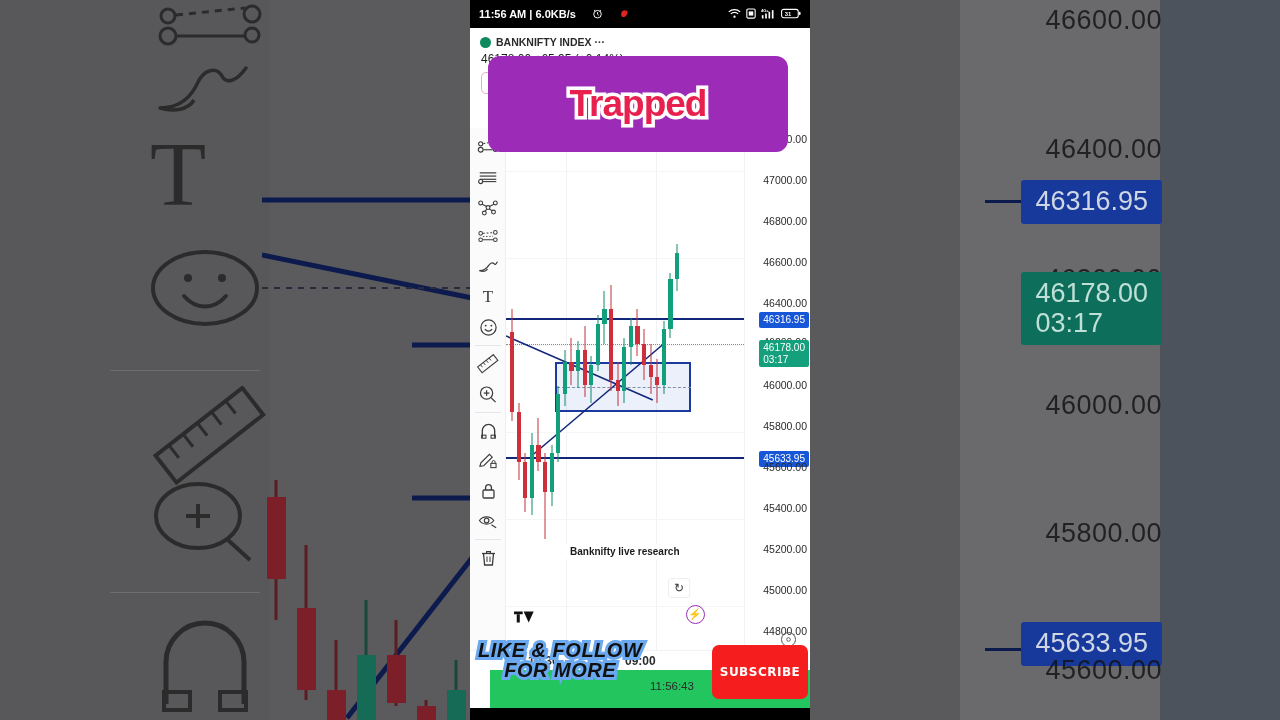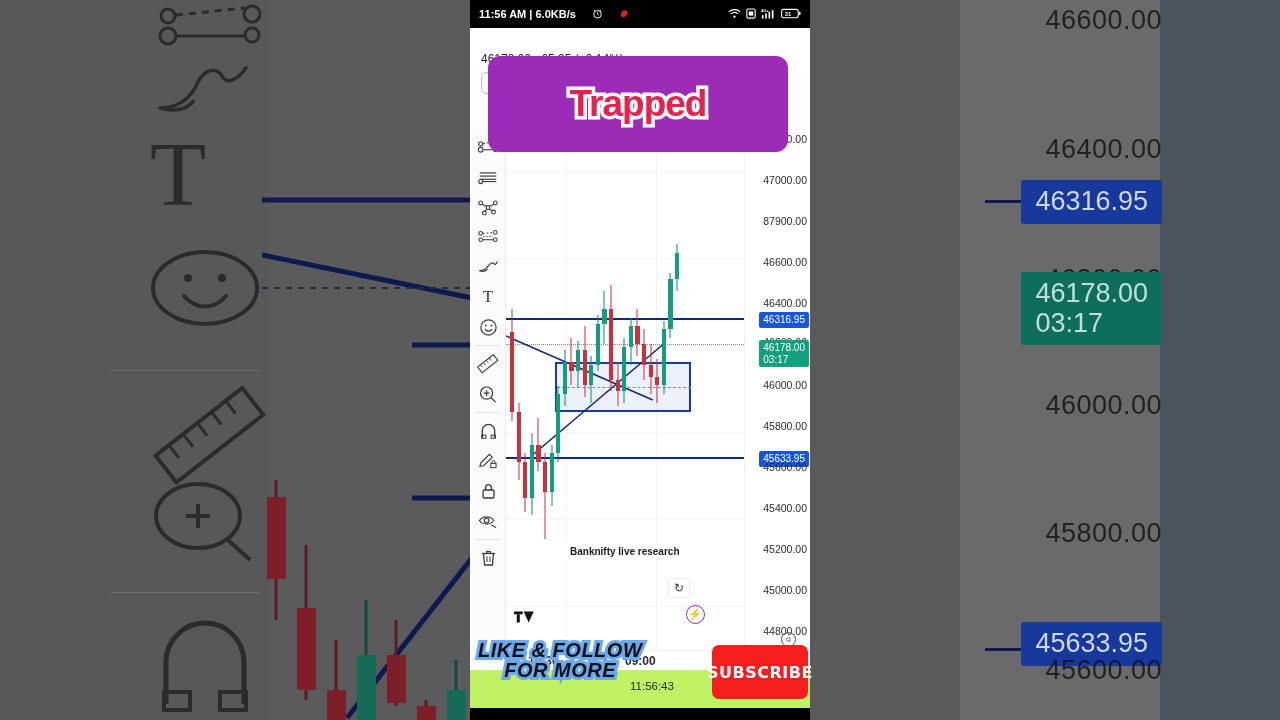--- a/index.html
+++ b/index.html
@@ -118,36 +118,36 @@
   .pbadge.teal { background:#14a07c; }
   .gearbtn { position:absolute; right:14px; bottom:3px; width:15px; height:15px;
              border:1px solid #555; border-radius:50%; display:flex;
              align-items:center; justify-content:center; }
 
   
   .taxis { position:relative; height:20px; background:#fff; border-top:1px solid #f0f2f4; }
   .tlabel { position:absolute; top:3px; font-size:12px; color:#2b2b2b; font-weight:bold; }
 
   
-  .clockbar { position:relative; height:38px; background:#bef264; }
+  .clockbar { position:relative; height:38px; background:#22c55e;margin-left:20px; }
   .clock { position:absolute; left:160px; top:10px; font-size:11.5px; color:#2b2b2b; }
 
   
   .navbar { position:relative; height:40px; background:#000; }
 
   
   .likebadge { position:absolute; left:478px; top:640px; z-index:60;
                text-align:center; font-weight:bold; font-style:italic;
                color:#111; line-height:1.0; }
   .likebadge div { font-size:20px; -webkit-text-stroke:6px #6aa9ef; paint-order:stroke fill;
                    letter-spacing:.5px; }
   .subscribe { position:absolute; left:712px; top:645px; width:96px; height:54px;
                background:#f51d1d; border-radius:7px; z-index:60;
                display:flex; align-items:center; justify-content:center; }
-  .subscribe span { color:#fff; font-size:16px; font-weight:bold; letter-spacing:.5px;
+  .subscribe span { color:#fff; font-size:12px; font-weight:bold; letter-spacing:.5px;
                     font-family:"DejaVu Sans", sans-serif; }
 </style>
 </head>
 <body>
 
 <div id="stage">
 
   <div class="bg">
     <div class="bg-left">
       <div class="bg-mid"></div>
@@ -306,20 +306,24 @@
           <svg width="20" height="11" viewBox="0 0 24 12">
               <rect x="0.7" y="1" width="20" height="10" rx="2.5" fill="none" stroke="#fff" stroke-width="1.3"></rect>
               <rect x="21.5" y="4" width="2" height="4" rx="1" fill="#fff"></rect>
               <text x="4.5" y="9" font-size="7" fill="#fff" font-family="Liberation Sans" font-weight="bold">31</text>
             </svg>
         </span>
       </div>
     </div>
 
     <div class="apptop">
+      <div class="symbolrow">
+        <span class="sym-dot"></span>
+        <span>BANKNIFTY INDEX ···</span>
+      </div>
       <div class="quoterow">
         <span>46178.00</span>
         <span class="chg">+65.95 (+0.14%)</span>
       </div>
       <div class="bidask">
         <span class="pill bid">46151.15</span>
         <span class="spread">4.20</span>
         <span class="pill ask">46155.35</span>
       </div>
 
@@ -587,21 +591,21 @@
           </svg>
         </div>
 
         <div class="resetbtn">↻</div>
         <div class="boltbtn">⚡</div>
       </div>
 
       <div class="pscale">
         <div class="plabel" style="top:5px;">47200.00</div>
         <div class="plabel" style="top:46px;">47000.00</div>
-        <div class="plabel" style="top:87px;">87900.00</div>
+        <div class="plabel" style="top:87px;">46800.00</div>
         <div class="plabel" style="top:128px;">46600.00</div>
         <div class="plabel" style="top:169px;">46400.00</div>
         <div class="pbadge blue" style="top:184px;">46316.95</div>
         <div class="plabel" style="top:208px;">46200.00</div>
         <div class="pbadge teal" style="top:212px;"><span>46178.00</span><br><span>03:17</span></div>
         <div class="plabel" style="top:251px;">46000.00</div>
         <div class="plabel" style="top:292px;">45800.00</div>
         <div class="pbadge blue" style="top:323px;">45633.95</div>
         <div class="plabel" style="top:333px;">45600.00</div>
         <div class="plabel" style="top:374px;">45400.00</div>

